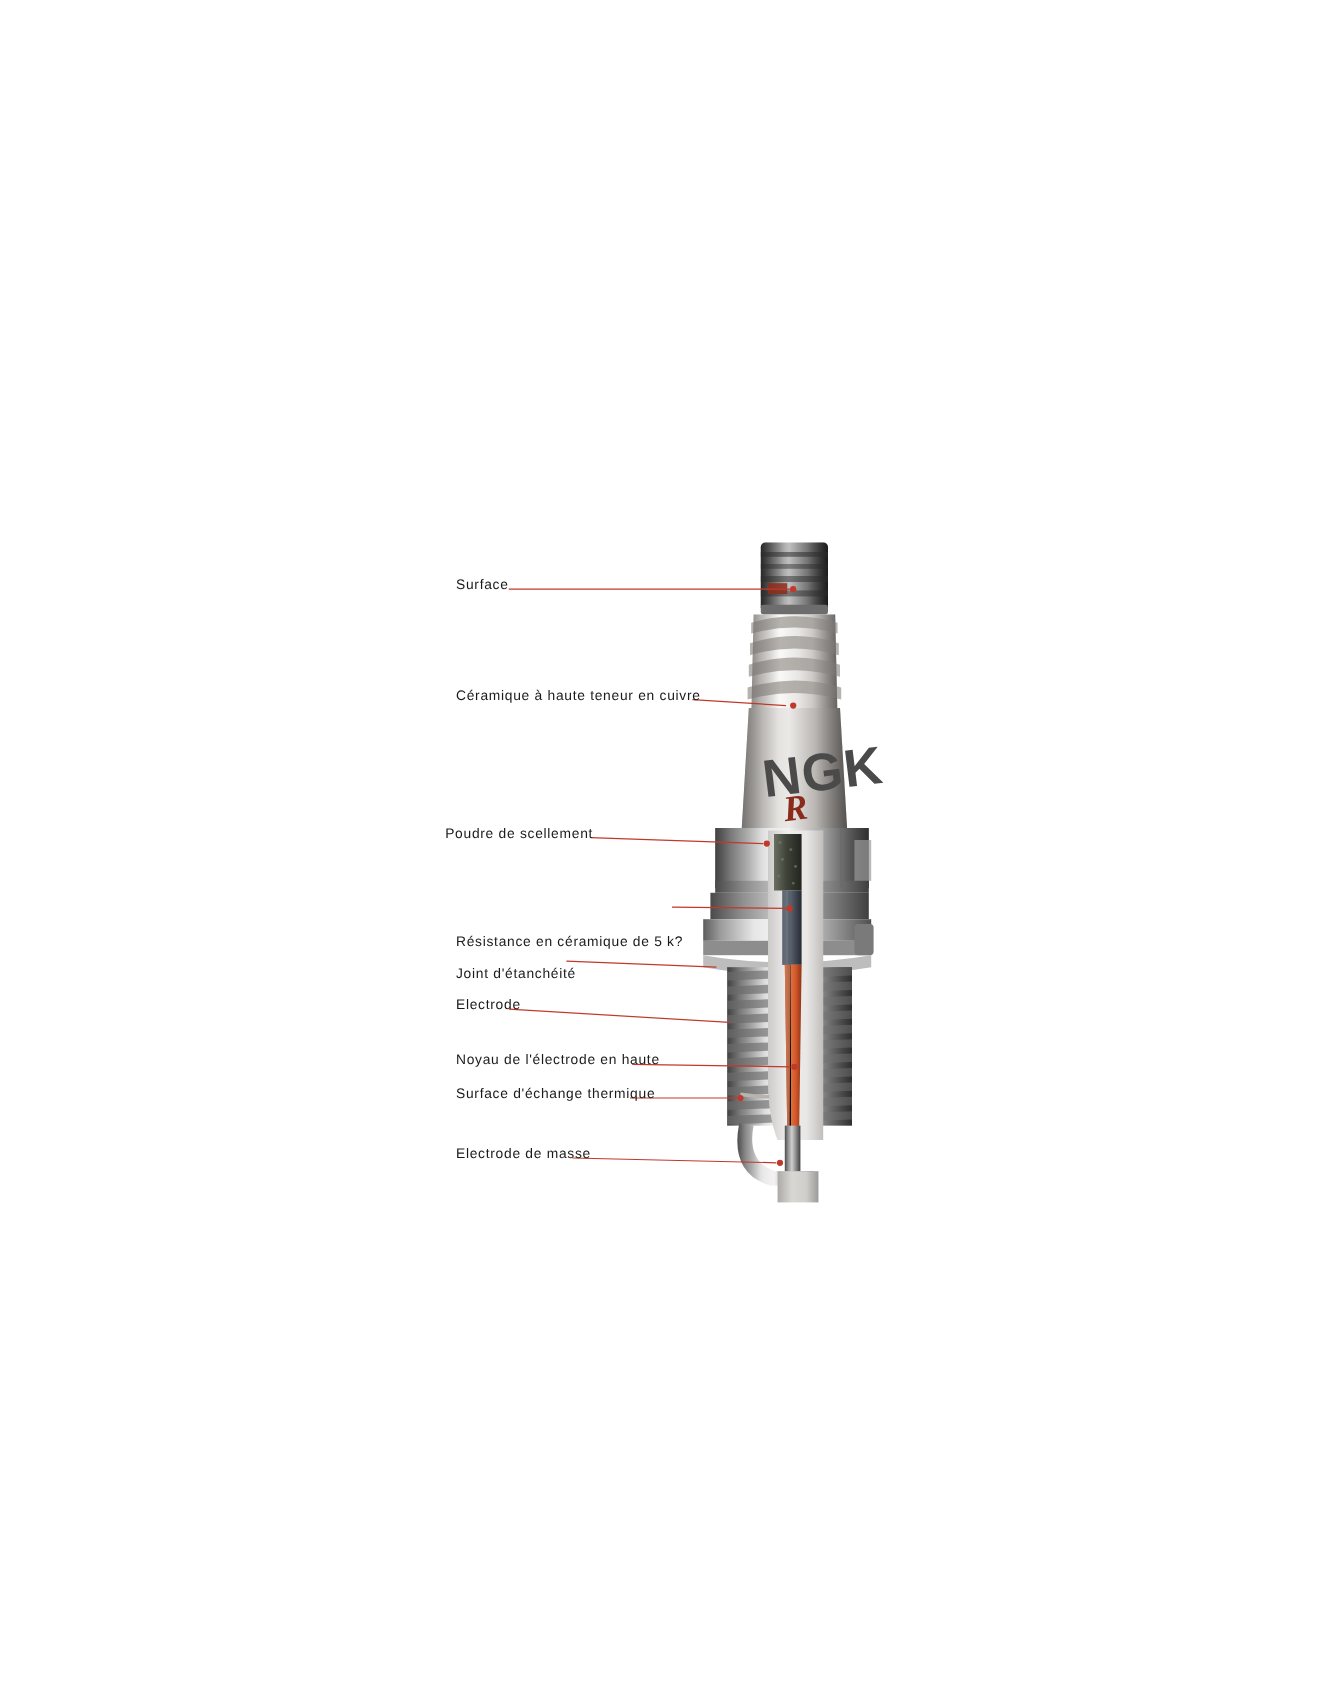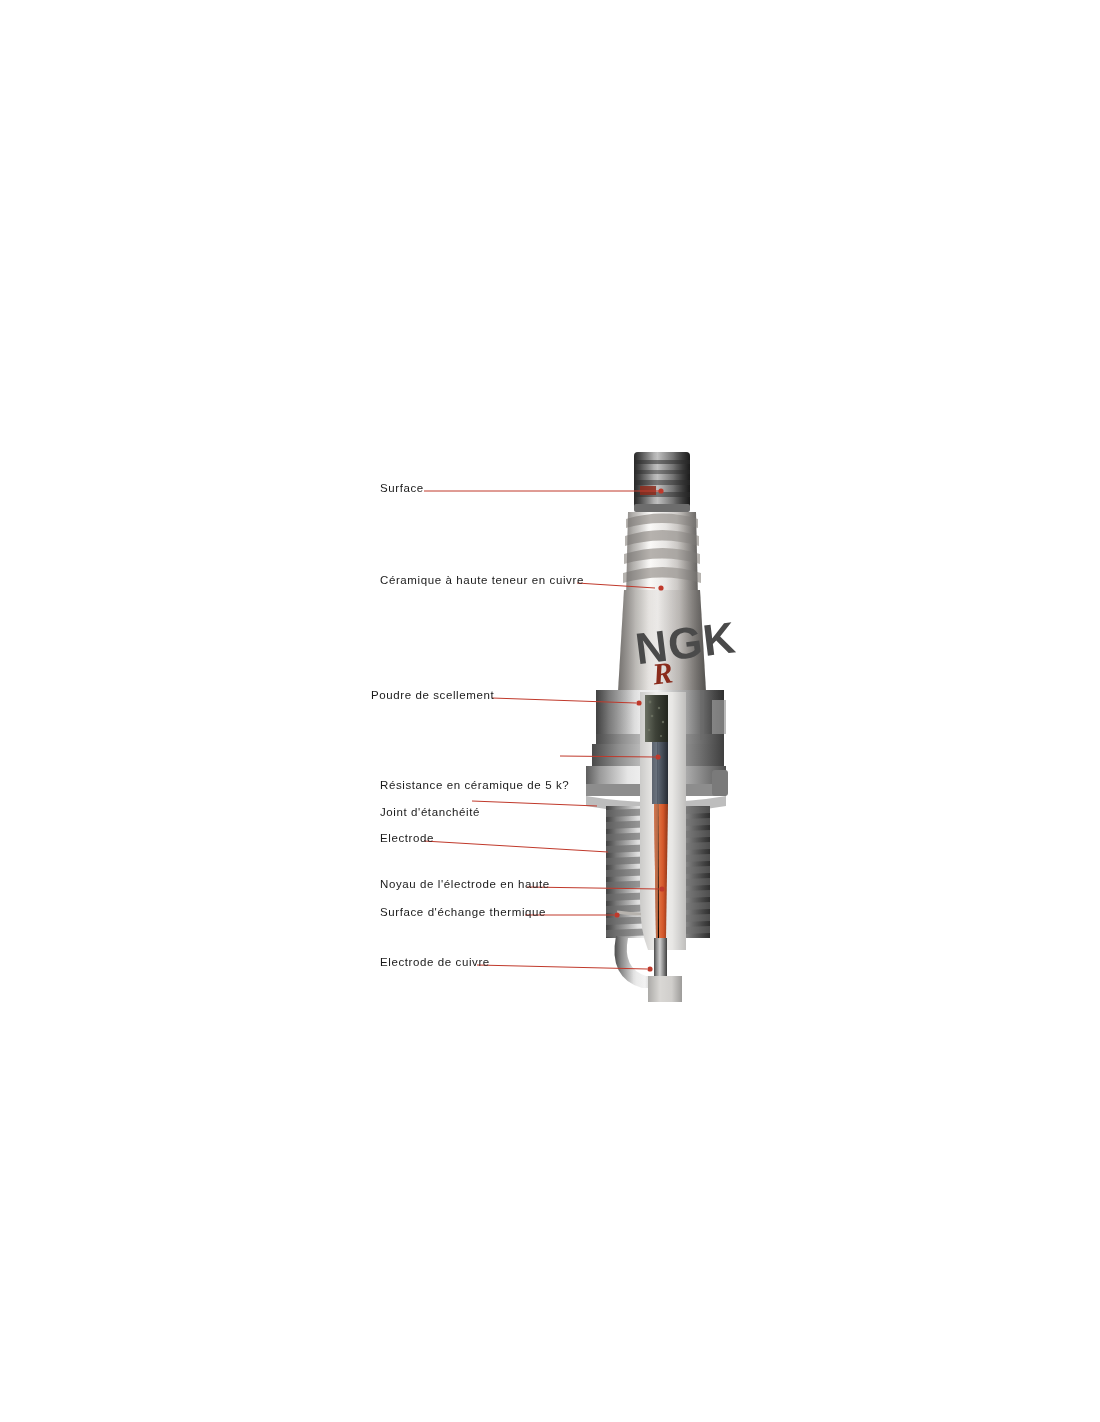--- a/index.html
+++ b/index.html
@@ -232,15 +232,15 @@
   </svg>
 
   <div class="label" style="left:380px; top:483px;">Surface</div>
   <div class="label" style="left:380px; top:575px;">Céramique à haute teneur en cuivre</div>
   <div class="label" style="left:371px; top:690px;">Poudre de scellement</div>
   <div class="label" style="left:380px; top:748px;margin-top:32px;">Résistance en céramique de 5 k?</div>
   <div class="label" style="left:380px; top:807px;">Joint d'étanchéité</div>
   <div class="label" style="left:380px; top:833px;">Electrode</div>
   <div class="label" style="left:380px; top:879px;">Noyau de l'électrode en haute</div>
   <div class="label" style="left:380px; top:907px;">Surface d'échange thermique</div>
-  <div class="label" style="left:380px; top:957px;">Electrode de cuivre</div>
+  <div class="label" style="left:380px; top:957px;">Electrode de masse</div>
 
 </div>
 
 </body></html>

